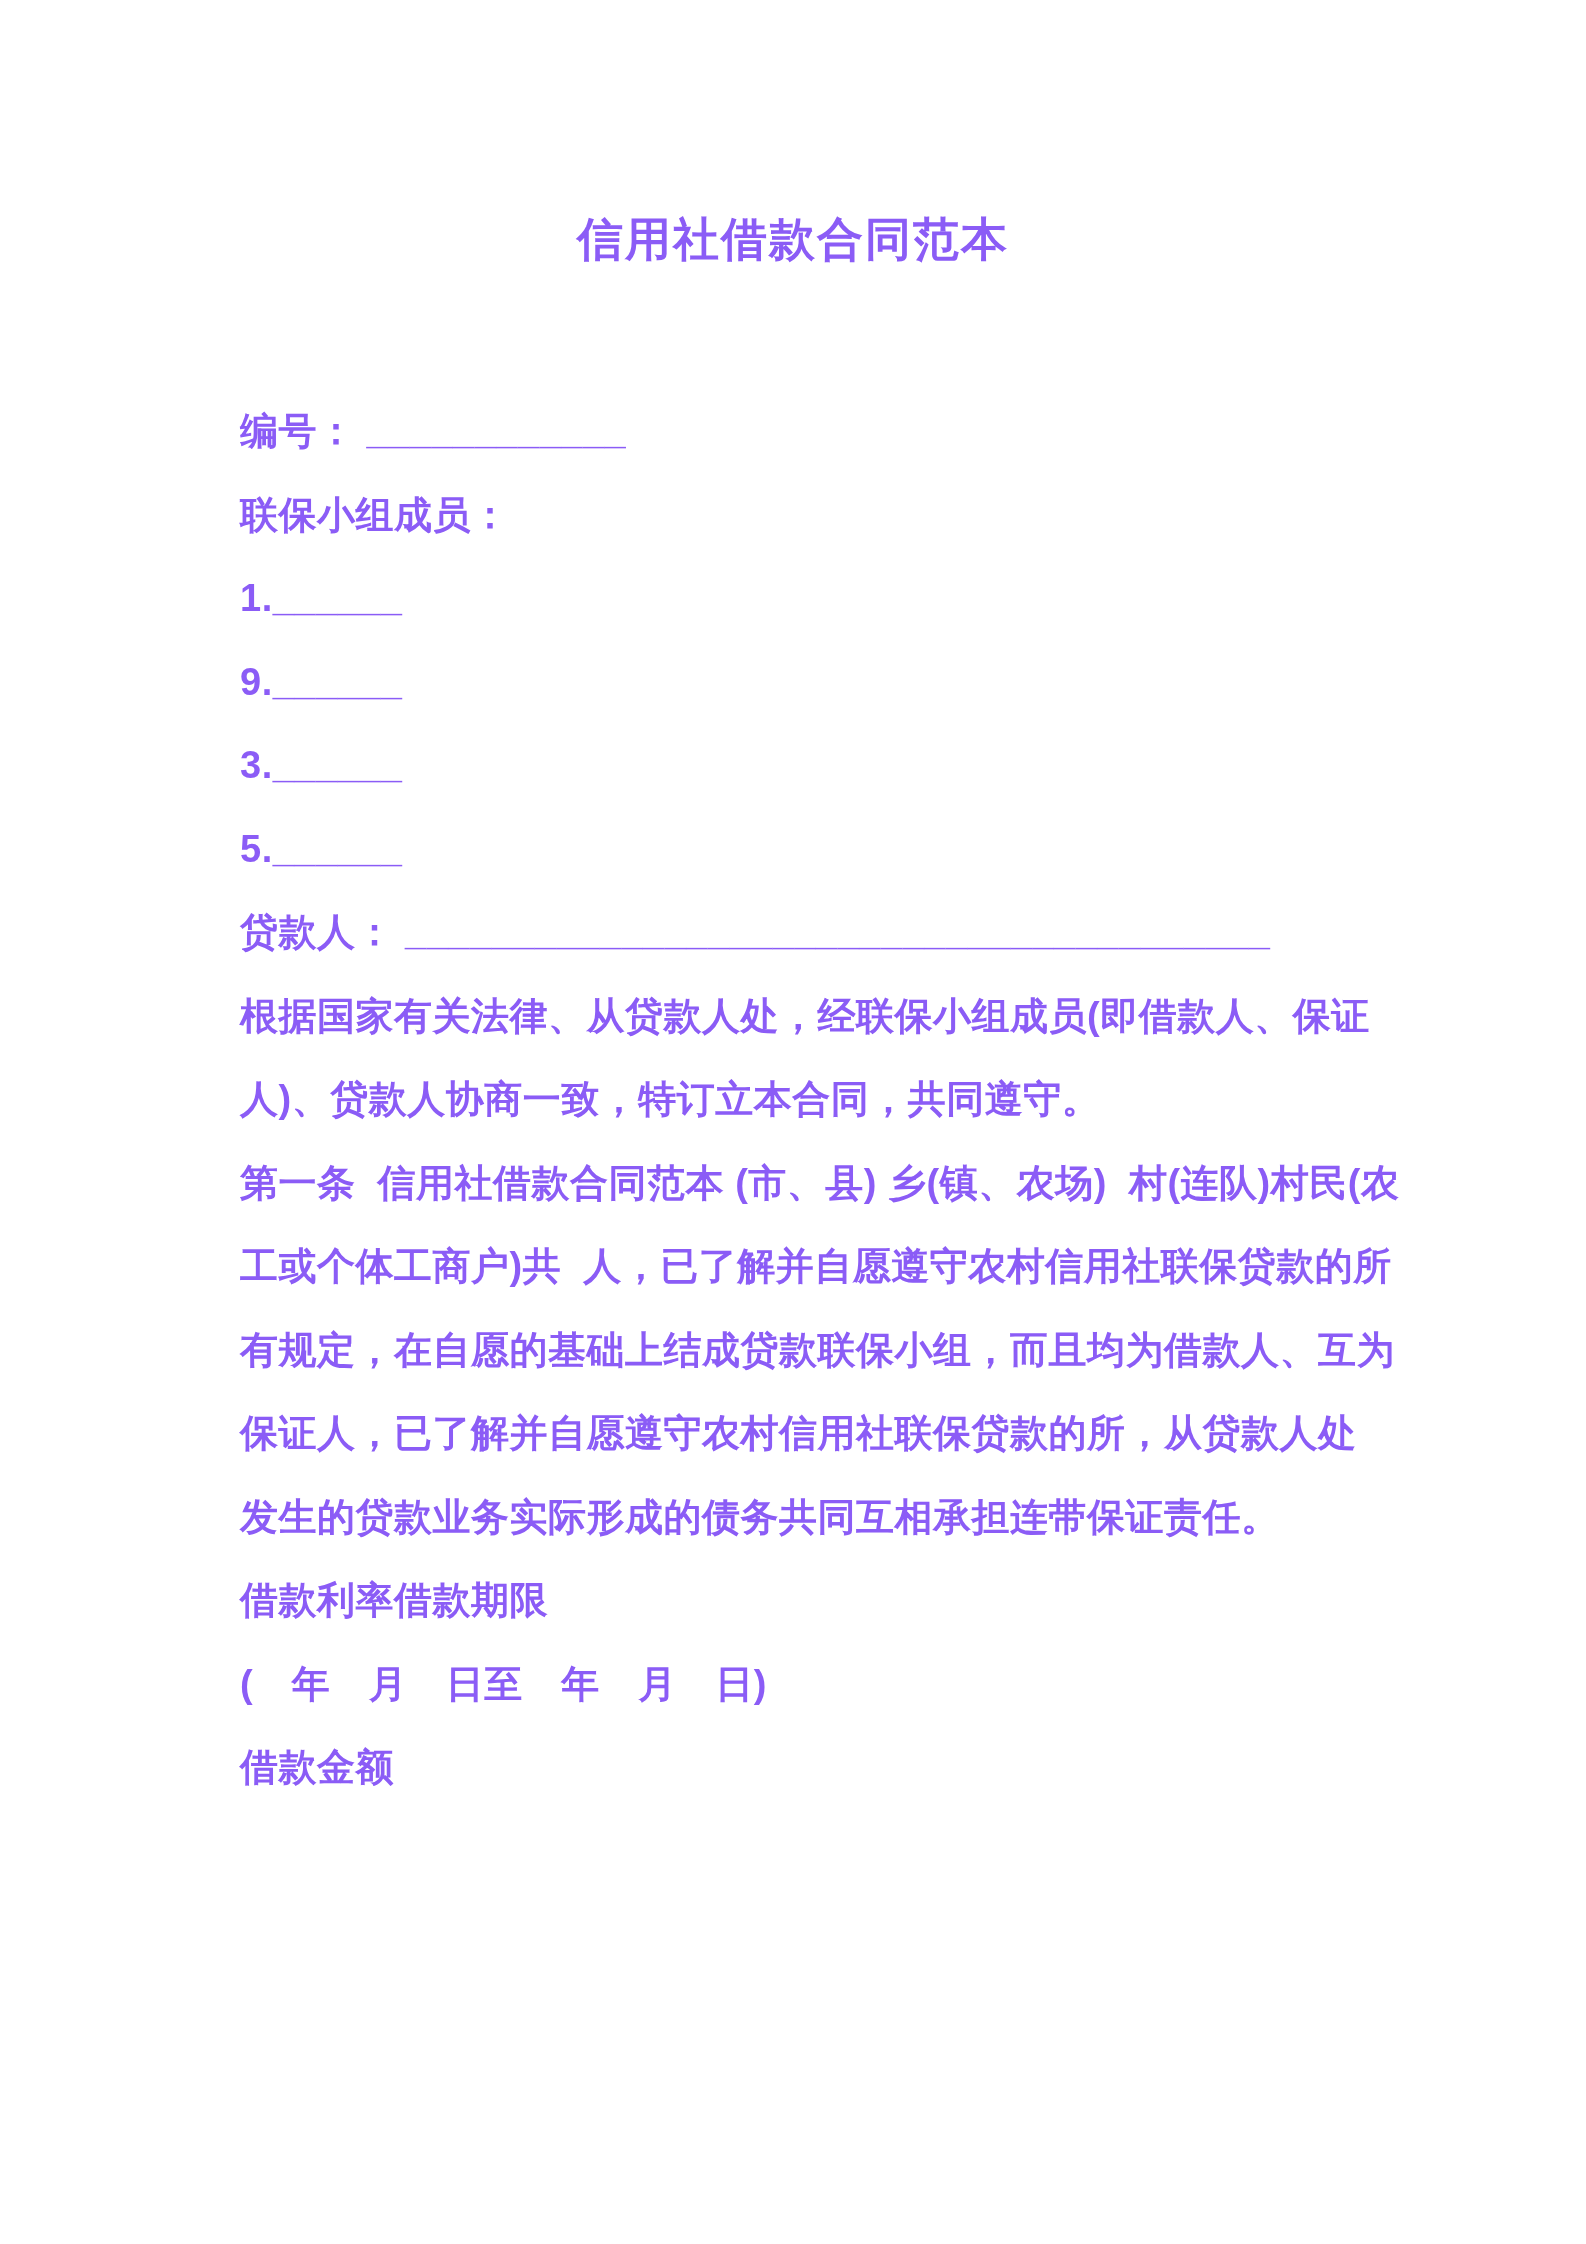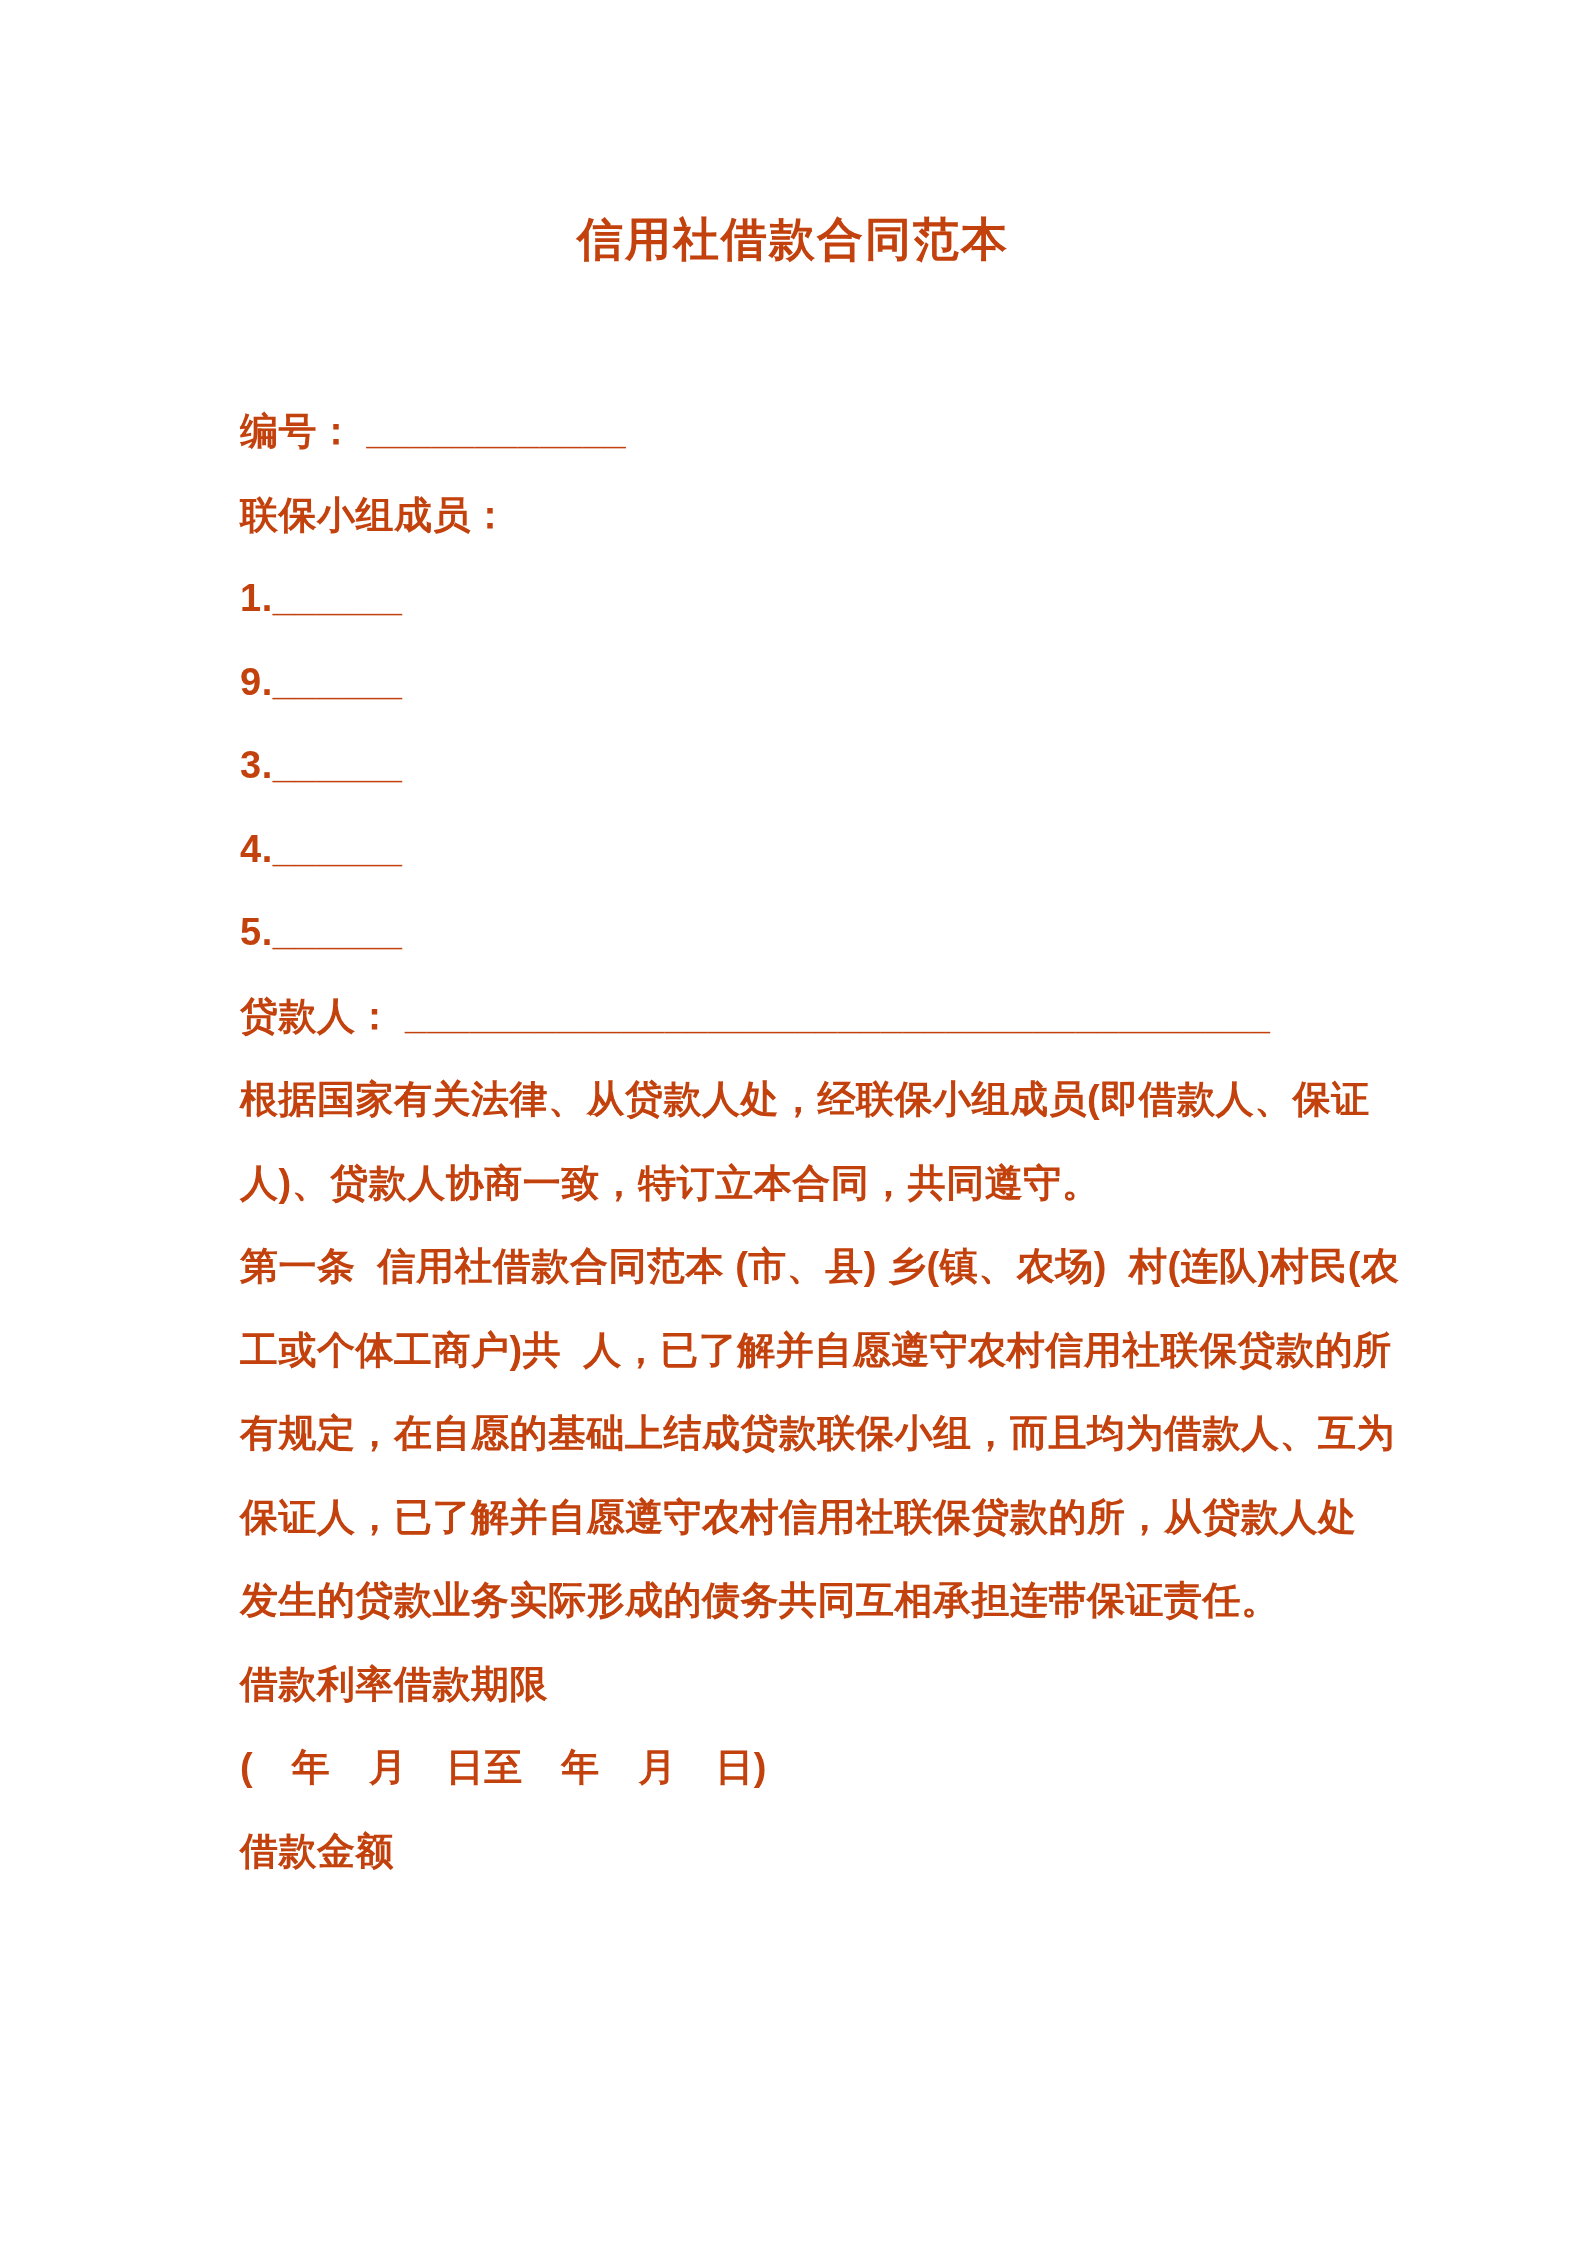--- a/index.html
+++ b/index.html
@@ -7,21 +7,21 @@
     padding: 0;
     background: #ffffff;
   }
   .page {
     position: relative;
     width: 1586px;
     height: 2028px;
     background: #ffffff;
     overflow: hidden;
     font-family: "Liberation Sans", sans-serif;
-    color: #c2410c;
+    color: #8b5cf6;
   }
   .doc-title {
     margin-top: 209px;
     line-height: 60px;
     font-size: 46px;
     font-weight: 700;
     text-align: center;
     letter-spacing: 2px;
     white-space: pre;
   }
@@ -43,21 +43,20 @@
 
 <div class="page">
   <div class="doc-title">信用社借款合同范本</div>
 
   <div class="doc-lines">
     <div class="doc-line">编号： ____________</div>
     <div class="doc-line">联保小组成员：</div>
     <div class="doc-line">1.______</div>
     <div class="doc-line">9.______</div>
     <div class="doc-line">3.______</div>
-    <div class="doc-line">4.______</div>
     <div class="doc-line">5.______</div>
     <div class="doc-line">贷款人： ________________________________________</div>
     <div class="doc-line">根据国家有关法律、从贷款人处，经联保小组成员(即借款人、保证</div>
     <div class="doc-line">人)、贷款人协商一致，特订立本合同，共同遵守。</div>
     <div class="doc-line">第一条  信用社借款合同范本 (市、县) 乡(镇、农场)  村(连队)村民(农</div>
     <div class="doc-line">工或个体工商户)共  人，已了解并自愿遵守农村信用社联保贷款的所</div>
     <div class="doc-line">有规定，在自愿的基础上结成贷款联保小组，而且均为借款人、互为</div>
     <div class="doc-line">保证人，已了解并自愿遵守农村信用社联保贷款的所，从贷款人处</div>
     <div class="doc-line">发生的贷款业务实际形成的债务共同互相承担连带保证责任。</div>
     <div class="doc-line">借款利率借款期限</div>

